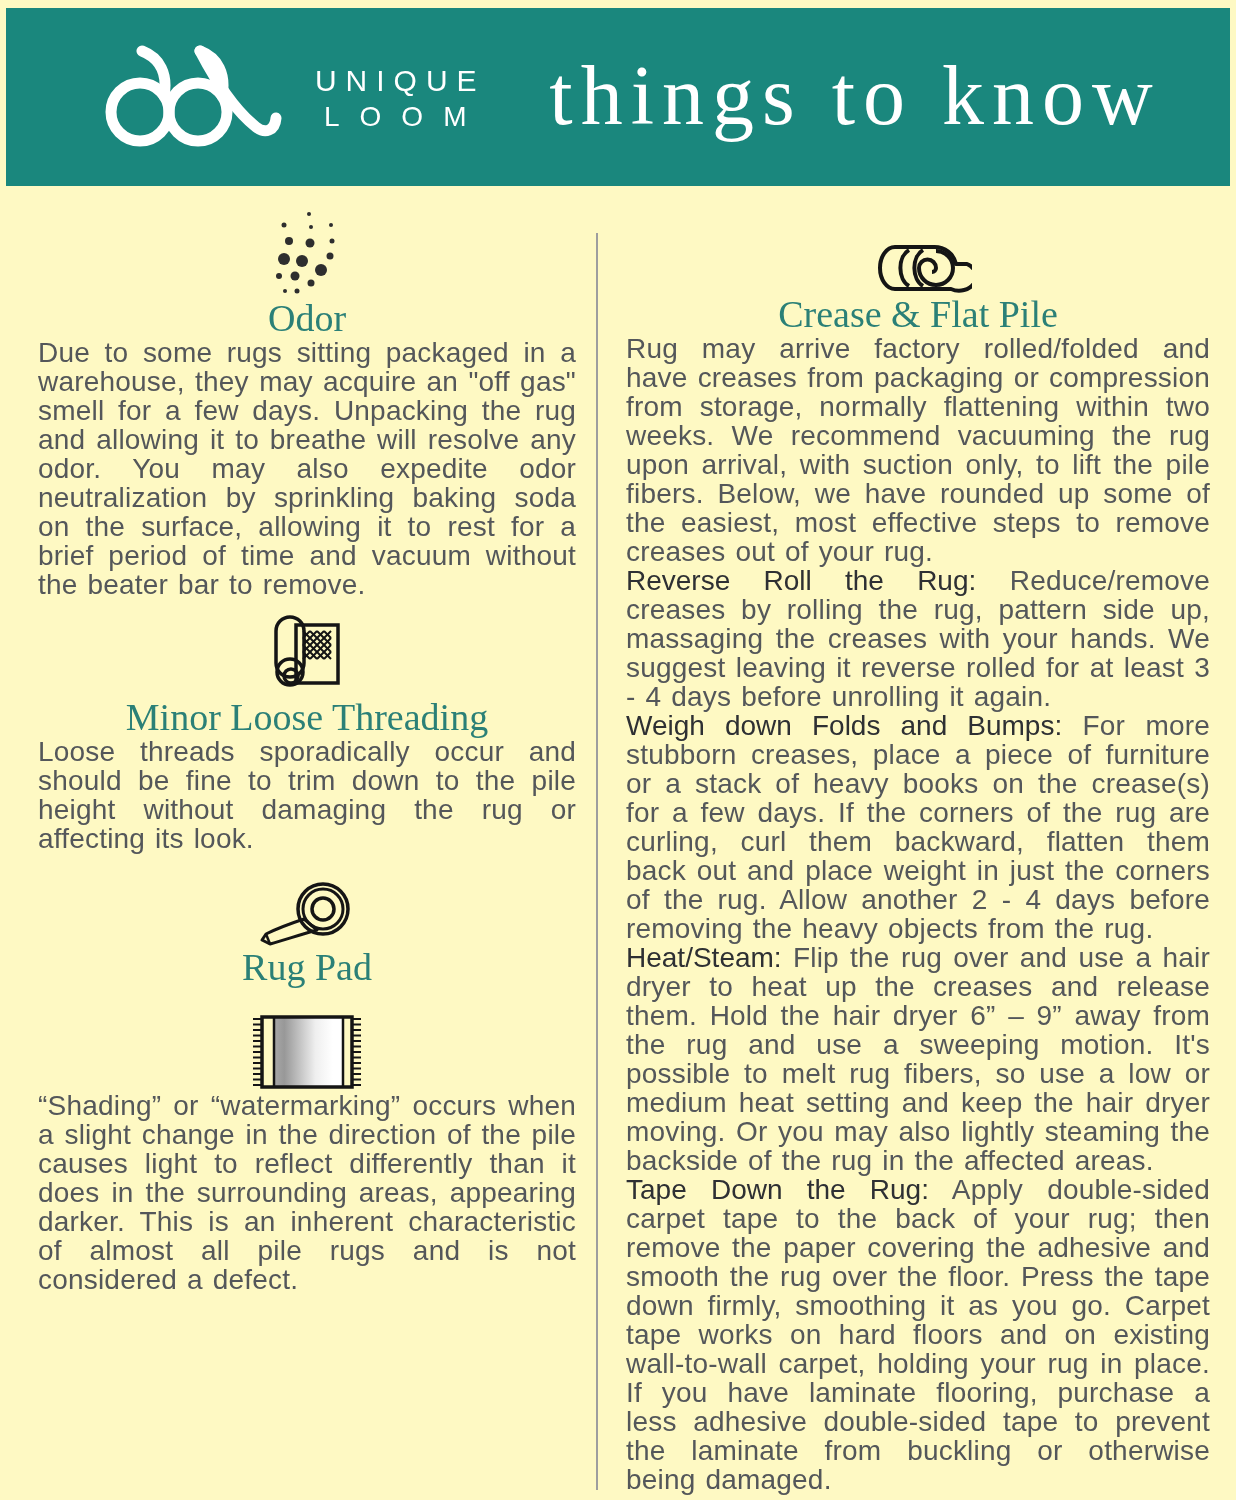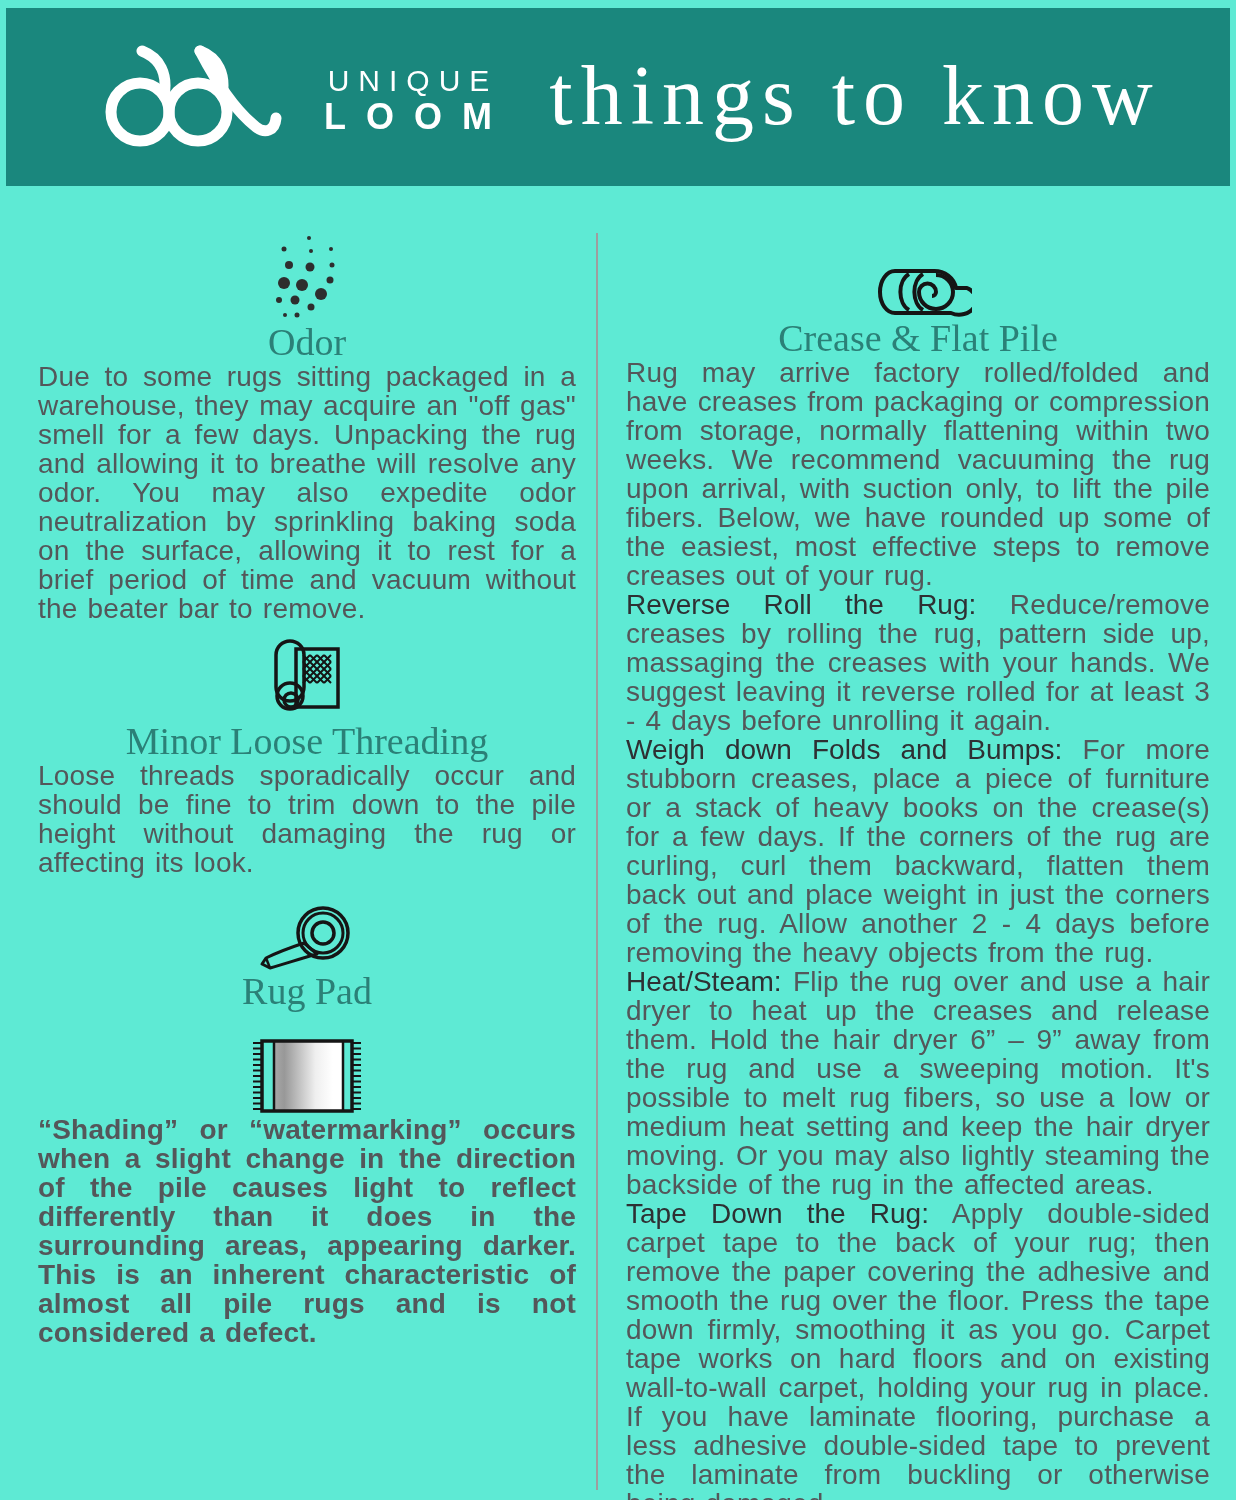--- a/index.html
+++ b/index.html
@@ -1,49 +1,49 @@
 <!DOCTYPE html>
 <html><head>
 <meta charset="utf-8">
 <style>
   html,body { margin:0; padding:0; background:#ffffff; }
   .page {
     position:relative; width:1236px; height:1500px;
-    background:#5eead4; overflow:hidden;
+    background:#fef9c3; overflow:hidden;
     font-family:"Liberation Sans", sans-serif;
   }
 
   
   .band {
     position:absolute; left:6px; right:6px; top:8px; height:178px;
     background:#1A877D;
   }
   .logo-group {
     position:absolute; left:92px; top:36px;
     display:flex; align-items:center;
   }
   .logo-mark { display:block; }
   .brand { margin-left:26px; color:#ffffff; text-align:center; }
   .brand-line1 { font-size:30px; letter-spacing:9px; line-height:36px; font-weight:400; }
-  .brand-line2 { font-size:36px; letter-spacing:20px; line-height:36px; font-weight:700; padding-left:10px; }
+  .brand-line2 { font-size:28px; letter-spacing:20px; line-height:36px; font-weight:400; padding-left:10px; }
   .band-title {
     position:absolute; left:494px; width:710px; top:36px;
     text-align:center; color:#ffffff;
     font-family:"Liberation Serif", serif;
     font-size:84px; line-height:104px; letter-spacing:8px; font-weight:400;
     white-space:nowrap;
   }
 
   
   .main { position:absolute; left:0; right:0; top:186px; bottom:0; }
   .divider {
     position:absolute; left:596px; top:47px; width:2px; height:1257px;
     background:#9E9E9E;
   }
-  .col { position:absolute; top:0;margin-top:24px; }
+  .col { position:absolute; top:0; }
   .col-left  { left:38px;  width:538px; }
   .col-right { left:626px; width:584px; }
 
   .sec-icon { display:block; margin-left:auto; margin-right:auto; }
   h2.heading {
     margin:0; text-align:center;
     font-family:"Liberation Serif", serif; font-weight:500;
     font-size:38px; line-height:40px; color:#2B8077;
   }
   p.body {
@@ -58,21 +58,21 @@
   .h-odor      { margin-top:34px; }
   .p-odor      { margin-top:7px; }
   .icon-thread { margin-top:14px; }
   .h-thread    { margin-top:24px; }
   .p-thread    { margin-top:7px; }
   .icon-tape   { margin-top:26px; }
   .h-rugpad    { margin-top:24px; }
   .p-rugpad    { margin-top:7px; }
   .icon-rug    { margin-top:26px; }
   .h-shading   { margin-top:24px; }
-  .p-shading   { margin-top:7px;font-weight:bold; }
+  .p-shading   { margin-top:7px; }
 
   .icon-crease { margin-top:56px; }
   .h-crease    { margin-top:30px; }
   .p-crease    { margin-top:7px; }
   .tip         { margin-top:29px; }
 
   svg .ln { stroke:#151515; fill:none; }
 </style>
 </head>
 <body>

